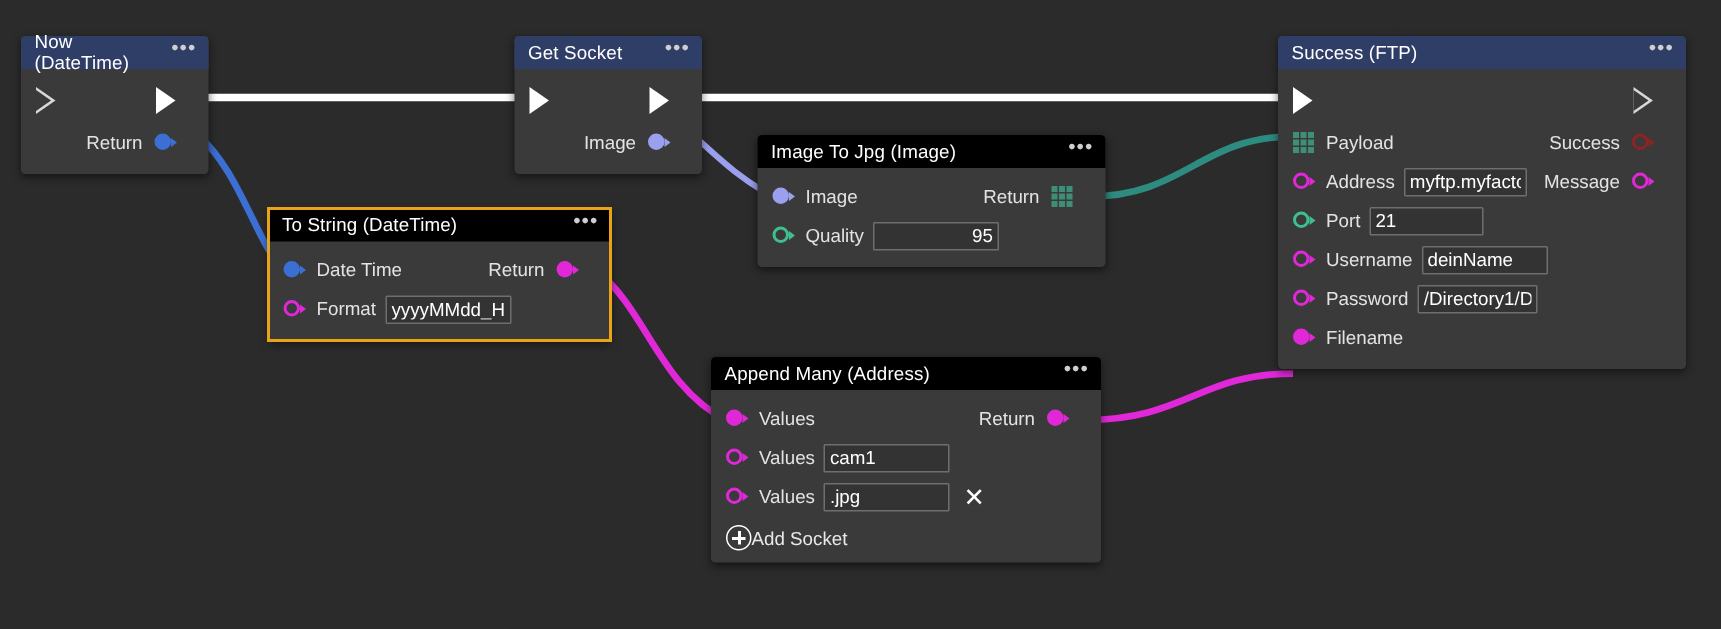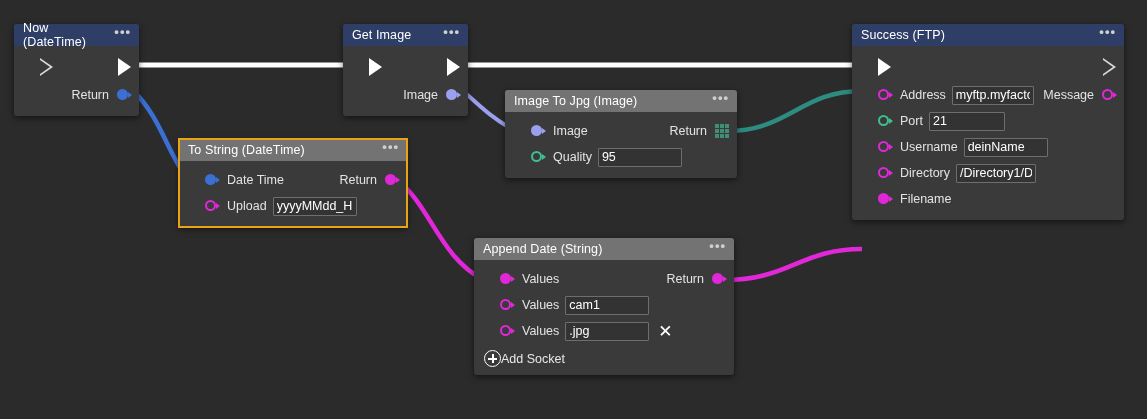--- a/index.html
+++ b/index.html
@@ -31,34 +31,33 @@
   .title {
     height: 22px;
     display: flex; align-items: center; justify-content: space-between;
     padding: 0 8px 0 9px;
     border-radius: 3px 3px 0 0;
     font-size: 12.5px;
     color: #ffffff;
     letter-spacing: .1px;
   }
   .title.blue  { background: #2f3e66; }
-  .title.green { background: #737373; }
+  .title.green { background: #000000; }
   .dots {
     color:#cfcfcf; font-size:13px; letter-spacing:1px; line-height:6px;
     padding-bottom:7px; font-weight:700; cursor:pointer;
   }
   .body { padding: 6px 0 8px 0; }
 
   
   .row {
     position: relative;
     display: flex; align-items: center;
     min-height: 26px;
-    padding: 0 8px 0 10px;
-    margin-left: 16px;
+    padding: 0 22px 0 10px;
   }
   .row .lbl { color:#e3e3e3; font-size:12.5px; white-space:nowrap; }
   .row .spacer { flex: 1 1 auto; }
 
   
   .execrow { height: 30px; }
   .tri-out, .tri-in {
     width: 0; height: 0;
     border-top: 9px solid transparent;
     border-bottom: 9px solid transparent;
@@ -186,21 +185,21 @@
         <span class="pin filled rightside c-blue">
           <span class="dot"></span>
             <span class="nub"></span>
         </span>
       </div>
     </div>
   </div>
 
   <div class="node" id="node-getimage" style="left:343px; top:24px; width:125px;">
     <div class="title blue">
-      <span>Get Image</span>
+      <span>Get Socket</span>
       <span class="dots">•••</span>
     </div>
     <div class="body">
       <div class="row execrow">
         <div class="tri-out"></div>
         <div class="spacer"></div>
         <div class="tri-out"></div>
       </div>
       <div class="row">
         <div class="spacer"></div>
@@ -234,21 +233,21 @@
           <span class="dot"></span>
             <span class="nub"></span>
         </span>
       </div>
       <div class="row">
         <span class="pin c-magenta">
           <span class="dot"></span>
             <span class="nub"></span>
         </span>
         <div class="gap8"></div>
-        <span class="lbl">Upload</span>
+        <span class="lbl">Format</span>
         <div class="gap6"></div>
         <input class="field" style="width: 84px;" value="yyyyMMdd_HH">
       </div>
     </div>
   </div>
 
   <div class="node" id="node-imagetojpg" style="left:505px; top:90px; width:232px;">
     <div class="title green">
       <span>Image To Jpg (Image)</span>
       <span class="dots">•••</span>
@@ -277,28 +276,28 @@
         </span>
       </div>
       <div class="row">
         <span class="pin c-green">
           <span class="dot"></span>
             <span class="nub"></span>
         </span>
         <div class="gap8"></div>
         <span class="lbl">Quality</span>
         <div class="gap6"></div>
-        <input class="field" style="width: 84px;" value="95">
+        <input class="field" style="width: 84px; text-align: right;" value="95">
       </div>
     </div>
   </div>
 
   <div class="node" id="node-appendmany" style="left:474px; top:238px; width:260px;">
     <div class="title green">
-      <span>Append Date (String)</span>
+      <span>Append Many (Address)</span>
       <span class="dots">•••</span>
     </div>
     <div class="body">
       <div class="row">
         <span class="pin filled c-magenta">
           <span class="dot"></span>
             <span class="nub"></span>
         </span>
         <div class="gap8"></div>
         <span class="lbl">Values</span>
@@ -344,20 +343,42 @@
       <span class="dots">•••</span>
     </div>
     <div class="body">
 
       <div class="row execrow">
         <div class="tri-out"></div>
         <div class="spacer"></div>
         <div class="tri-hollow"></div>
       </div>
 
+      <div class="row">
+        <span class="grid-ico">
+          <i></i>
+            <i></i>
+            <i></i>
+            <i></i>
+            <i></i>
+            <i></i>
+            <i></i>
+            <i></i>
+            <i></i>
+        </span>
+        <div class="gap8"></div>
+        <span class="lbl">Payload</span>
+        <div class="spacer"></div>
+        <span class="lbl">Success</span>
+        <div class="gap8"></div>
+        <span class="pin rightside c-darkred">
+          <span class="dot"></span>
+            <span class="nub"></span>
+        </span>
+      </div>
 
       <div class="row">
         <span class="pin c-magenta">
           <span class="dot"></span>
             <span class="nub"></span>
         </span>
         <div class="gap8"></div>
         <span class="lbl">Address</span>
         <div class="gap6"></div>
         <input class="field" style="width: 82px;" value="myftp.myfactory.com">
@@ -392,21 +413,21 @@
         <input class="field" style="width: 84px;" value="deinName">
       </div>
 
 
       <div class="row">
         <span class="pin c-magenta">
           <span class="dot"></span>
             <span class="nub"></span>
         </span>
         <div class="gap8"></div>
-        <span class="lbl">Directory</span>
+        <span class="lbl">Password</span>
         <div class="gap6"></div>
         <input class="field" style="width: 80px;" value="/Directory1/Directory2">
       </div>
 
       <div class="row">
         <span class="pin filled c-magenta">
           <span class="dot"></span>
             <span class="nub"></span>
         </span>
         <div class="gap8"></div>

